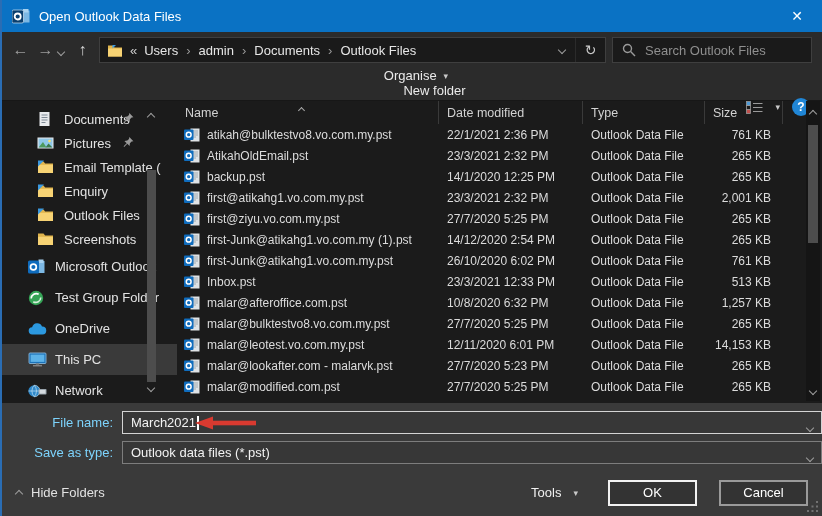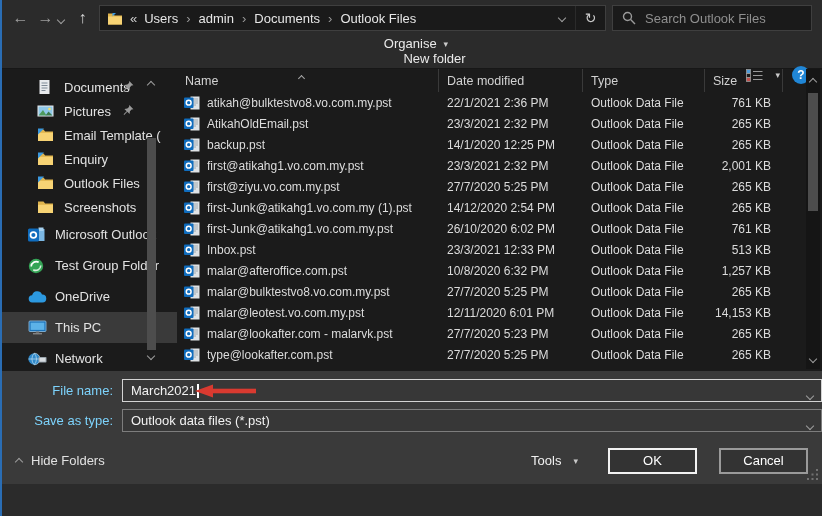--- a/index.html
+++ b/index.html
@@ -96,20 +96,32 @@
          background: #333; color: #fff; font-size: 13px; }
   .btn-ok { border: 2px solid #f2f2f2; margin-right: 22px; }
   .btn-cancel { border: 2px solid #9a9a9a; }
   .resize-grip { position: absolute; right: 3px; bottom: 3px; width: 12px; height: 12px; opacity: .7; }
 </style>
 </head>
 <body>
 
 <div class="window">
 
+  <div class="titlebar">
+    <span style="display:flex;">
+      <svg width="18" height="17" viewBox="0 0 18 17">
+          <rect x="10" y="2.5" width="7.5" height="12" fill="#7cb8e4"></rect>
+          <rect x="11" y="1" width="5.5" height="3.5" fill="#a8d2f0"></rect>
+          <rect x="0" y="2" width="11.5" height="13" rx="1.5" fill="#0a3f6e" stroke="#cfe4f5" stroke-width="0.7"></rect>
+          <circle cx="5.7" cy="8.5" r="3" fill="none" stroke="#fff" stroke-width="1.8"></circle>
+        </svg>
+    </span>
+    <span class="title">Open Outlook Data Files</span>
+    <span class="close-btn">✕</span>
+  </div>
 
   <div class="navrow">
     <span class="navbtn">←</span>
     <span class="navbtn">→</span>
     <span class="navchev"><span class="chev down"></span></span>
     <span class="navbtn bright">↑</span>
     <div class="addressbar">
       <span class="addr-folder">
         <svg width="16" height="13" viewBox="0 0 16 13">
             <path d="M1 1.5 h5 l1.5 2 H15 v9 H1 Z" fill="#dfb44d"></path>
@@ -498,21 +510,21 @@
           <div class="listrow">
             <div class="c-name">
               <span class="picon">
                 <svg width="16" height="14" viewBox="0 0 16 14">
                   <rect x="6.5" y="0.5" width="9" height="13" fill="#dfe3e6"></rect>
                   <path d="M8 3h6M8 5h6M8 7h6M8 9h4" stroke="#9aa4ac" stroke-width="0.9"></path>
                   <rect x="0" y="1.5" width="9.5" height="10.5" rx="1" fill="#0f6cbd"></rect>
                   <circle cx="4.7" cy="6.7" r="2.4" fill="none" stroke="#fff" stroke-width="1.5"></circle>
                 </svg>
               </span>
-              <span>type@lookafter.com.pst</span>
+              <span>malar@modified.com.pst</span>
             </div>
             <div class="c-date">27/7/2020 5:25 PM</div>
             <div class="c-type">Outlook Data File</div>
             <div class="c-size">265 KB</div>
           </div>
         </div>
     </div>
 
     <div class="vscroll">
       <span class="scroll-arrow" style="top:4px;"><span class="chev up"></span></span>

